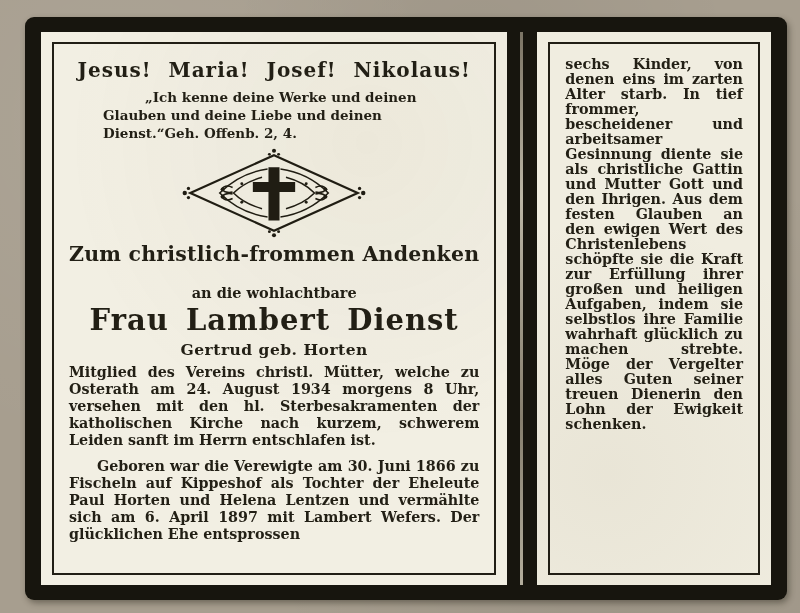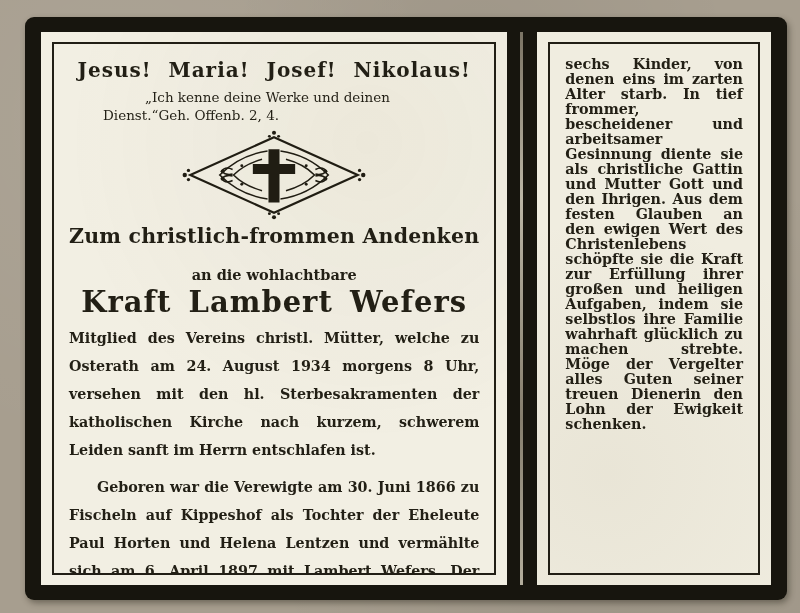--- a/index.html
+++ b/index.html
@@ -53,39 +53,39 @@
     display:flex; flex-direction:column;
     color:#221f15;
   }
 
   
   .invocation {
     text-align:center; font-weight:bold; font-size:20px;
     letter-spacing:1px; word-spacing:9px; margin-top:2px;
     white-space:nowrap;
   }
-  .quote { margin:6px 0 0 34px; font-weight:normal; font-size:13.5px; line-height:18px; }
+  .quote { margin:6px 0 0 34px; font-weight:bold; font-size:13.5px; line-height:18px; }
   .quote .q1 { text-indent:42px; }
   .quote .q3 { display:flex; justify-content:flex-start; padding-right:2px; }
 
   .ornament-wrap { text-align:center; margin:5px 0 0 0; line-height:0; }
 
   .heading {
     text-align:left; font-weight:bold; font-size:20.5px;
     letter-spacing:.2px; margin-top:3px; white-space:nowrap;
   }
   .subheading { text-align:center; font-weight:bold; font-size:14.5px; margin-top:18px; }
   .deceased-name {
     text-align:center; font-weight:bold; font-size:29px;
     letter-spacing:1px; word-spacing:6px; margin-top:2px; white-space:nowrap;
   }
   .birth-name { text-align:center; font-weight:bold; font-size:15.5px; margin-top:3px; letter-spacing:.5px; }
 
   .para {
-    font-weight:bold; font-size:14.3px; line-height:28px;
+    font-weight:bold; font-size:14.3px; line-height:17px;
     text-align:justify; text-justify:inter-word; margin-top:5px;
   }
   .para.indent { text-indent:28px; margin-top:9px; }
 
   
   .para.r { line-height:15px; margin-top:1px; }
 
   .ink { stroke:#201d13; }
   .inkfill { fill:#201d13; }
 </style>
@@ -95,20 +95,21 @@
 <div class="scene">
   <div class="card">
 
     <div class="page left">
       <div class="rule">
 
         <div class="invocation">Jesus! Maria! Josef! Nikolaus!</div>
 
         <div class="quote">
           <div class="q1">„Ich kenne deine Werke und deinen</div>
+          <div class="q2">Glauben und deine Liebe und deinen</div>
           <div class="q3">
             <span>Dienst.“</span>
             <span>Geh. Offenb. 2, 4.</span>
           </div>
         </div>
 
         <div class="ornament-wrap">
           <svg width="196" height="92" viewBox="0 0 210 100" aria-hidden="true">
 
             <path class="ink" d="M105,9 L196,50 L105,91 L14,50 Z" fill="none" stroke-width="2.4"></path>
@@ -157,21 +158,22 @@
             </g>
 
             <g class="inkfill">
               <path d="M99,22 L111,22 L111,38 L128,38 L128,49 L111,49 L111,80 L99,80 L99,49 L82,49 L82,38 L99,38 Z"></path>
             </g>
           </svg>
         </div>
 
         <div class="heading">Zum christlich-frommen Andenken</div>
         <div class="subheading">an die wohlachtbare</div>
-        <div class="deceased-name">Kraft Lambert Wefers</div>
+        <div class="deceased-name">Frau Lambert Dienst</div>
+        <div class="birth-name">Gertrud geb. Horten</div>
 
         <div class="para">Mitglied des Vereins christl. Mütter, welche zu Osterath am 24. August 1934 morgens 8 Uhr, versehen mit den hl. Sterbesakramenten der katholischen Kirche nach kurzem, schwerem Leiden sanft im Herrn entschlafen ist.</div>
         <div class="para indent">Geboren war die Verewigte am 30. Juni 1866 zu Fischeln auf Kippeshof als Tochter der Eheleute Paul Horten und Helena Lentzen und vermählte sich am 6. April 1897 mit Lambert Wefers. Der glücklichen Ehe entsprossen</div>
       </div>
     </div>
 
     <div class="fold">
       <div class="fold-crack"></div>
     </div>
 

